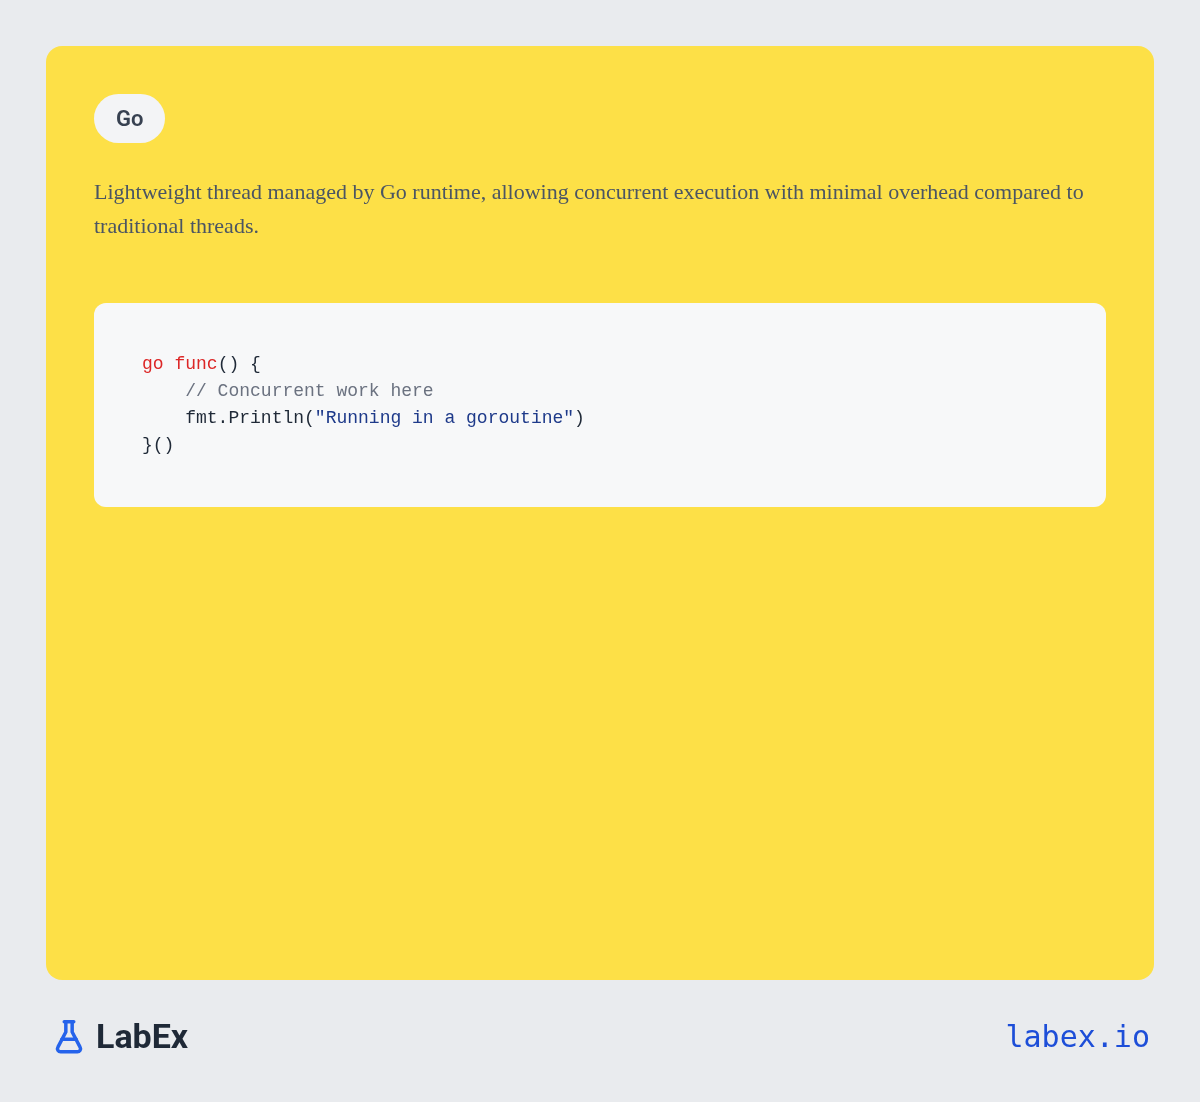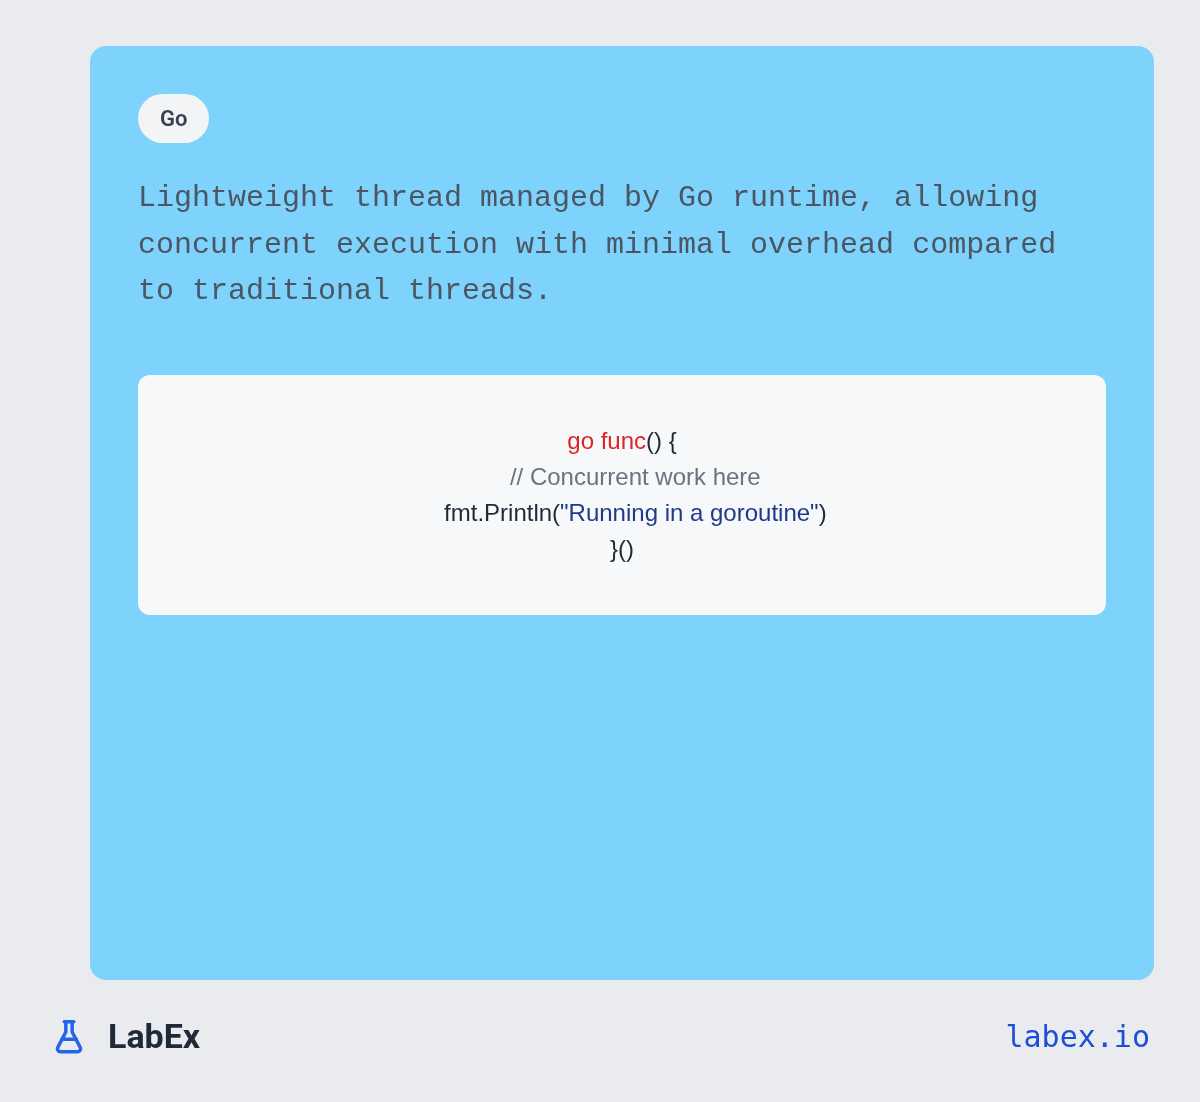--- a/index.html
+++ b/index.html
@@ -10,84 +10,82 @@
     body {
       background: #e9ebee;
       font-family: -apple-system, BlinkMacSystemFont, 'Segoe UI', Roboto, sans-serif;
       width: 1200px;
       height: 1102px;
       padding: 46px;
       display: flex;
       flex-direction: column;
     }
     .card {
-      background: #7dd3fc;
+      background: #fde047;
       border-radius: 16px;
       padding: 48px 48px 60px 48px;
       flex: 1;
       display: flex;
       flex-direction: column;
-      margin-left: 44px;
     }
     .badge {
       display: inline-block;
       background: #f3f4f6;
       color: #374151;
       font-size: 22px;
       font-weight: 600;
       padding: 12px 22px;
       border-radius: 999px;
       align-self: flex-start;
       margin-bottom: 32px;
     }
     .title {
       font-size: 66px;
       font-weight: 500;
       color: #1f2937;
       margin-bottom: 72px;
       letter-spacing: -0.5px;
     }
     .description {
-      font-family: Liberation Mono, monospace;
-      font-size: 30px;
+      font-family: Liberation Serif, serif;
+      font-size: 22px;
       line-height: 1.55;
       color: #4b5563;
       margin-bottom: 60px;
     }
     .snippets-heading {
       font-size: 30px;
       font-weight: 600;
       color: #1f2937;
       margin-bottom: 28px;
     }
     .code-block {
       background: #f7f8f9;
       border-radius: 12px;
       padding: 48px 48px;
-      font-family: Liberation Sans, sans-serif;
-      font-size: 24px;
+      font-family: Liberation Mono, monospace;
+      font-size: 18px;
       line-height: 1.5;
       white-space: pre;
       color: #1f2937;
-      text-align: center;
     }
     .kw { color: #dc2626; }
     .cm { color: #6b7280; }
     .str { color: #1e3a8a; }
     .footer {
       display: flex;
       justify-content: space-between;
       align-items: center;
       margin-top: 36px;
       padding: 0 4px;
     }
     .logo {
       display: flex;
       align-items: center;
-      gap: 20px;
+      gap: 8px;
     }
     .logo-text {
       font-size: 34px;
       font-weight: 700;
       color: #1f2937;
     }
     .url {
       font-family: 'SF Mono', Menlo, Monaco, Consolas, monospace;
       font-size: 30px;
       color: #1d4ed8;

